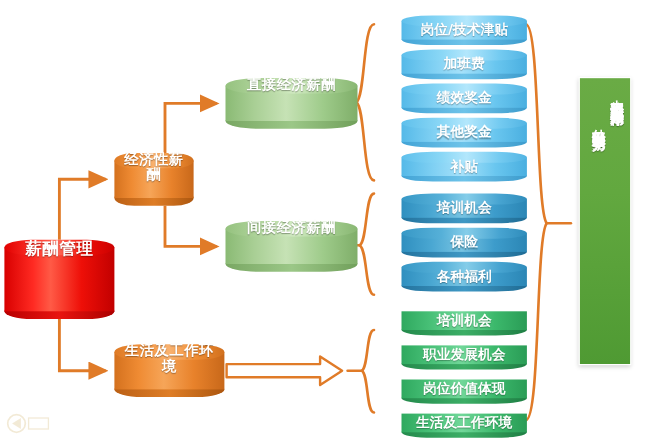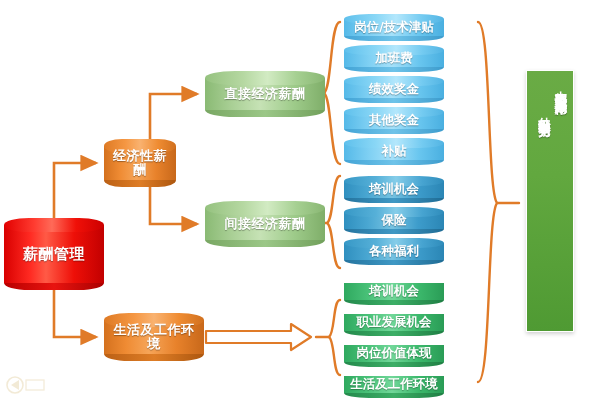--- a/index.html
+++ b/index.html
@@ -8,21 +8,21 @@
     background:#ffffff;
     font-family:"DejaVu Sans","Liberation Sans",sans-serif;
     position:relative;overflow:hidden;
   }
   #stage{position:absolute;left:0;top:0;width:600px;height:400px;}
   svg.layer{position:absolute;left:0;top:0;width:600px;height:400px;pointer-events:none;}
 
   
   .cyl{
     position:absolute;
-    display:flex;align-items:center;justify-content:center;
+    display:flex;justify-content:center;
     text-align:center;
     color:#ffffff;
     font-weight:bold;
     letter-spacing:.5px;
     box-sizing:border-box;
     text-shadow:0 1px 1px rgba(0,0,0,.35);
   }
   .cyl .cap{
     position:absolute;left:0;right:0;top:0;height:14px;
     border-radius:50%/100%;
@@ -53,21 +53,21 @@
   
   .cyl-gn{height:46px;font-size:13px;width:120px;left:205px;}
   .cyl-gn .body{background:linear-gradient(90deg,#8aba74 0%,#a9cf95 22%,#c6e2b5 46%,#9ecb8a 74%,#7fae69 100%);}
   .cyl-gn .cap{background:linear-gradient(90deg,#95c27f 0%,#b6d8a2 32%,#d2ebc3 52%,#a6d092 76%,#89b773 100%);}
   .cyl-gn .base{background:linear-gradient(90deg,#79a763 0%,#9bc787 50%,#71a05b 100%);}
   .cyl-gn1{top:71px;}
   .cyl-gn2{top:201px;}
 
   
   .pill{
-    position:absolute;left:344px;width:100px;height:27px;
+    position:absolute;left:365px;width:114px;height:27px;
     display:flex;align-items:center;justify-content:center;
     color:#ffffff;font-size:12.5px;font-weight:bold;
     box-sizing:border-box;text-align:center;
     text-shadow:0 1px 1px rgba(0,0,0,.3);
   }
   .pill .cap{position:absolute;left:0;right:0;top:0;height:10px;border-radius:50%/100%;}
   .pill .body{position:absolute;left:0;right:0;top:5px;bottom:5px;}
   .pill .base{position:absolute;left:0;right:0;bottom:0;height:10px;border-radius:50%/100%;}
   .pill .lbl{position:relative;z-index:4;line-height:1;padding:0 3px;}
 

